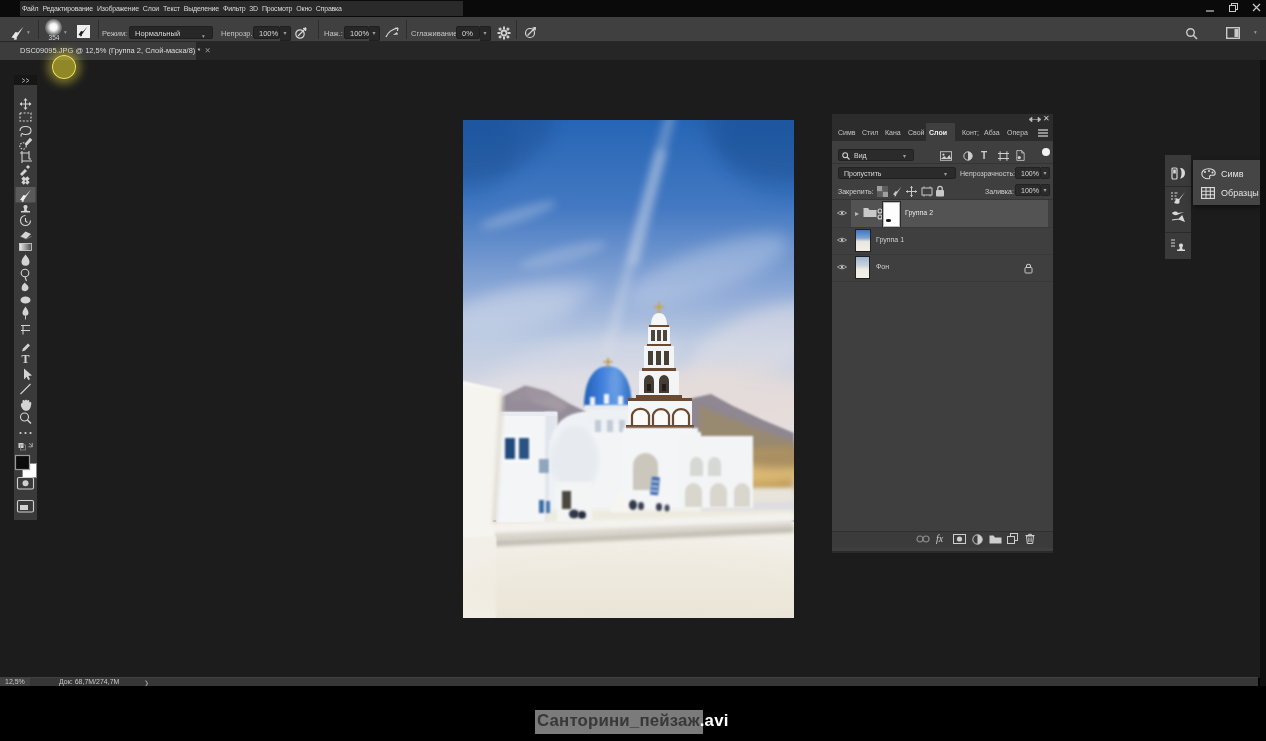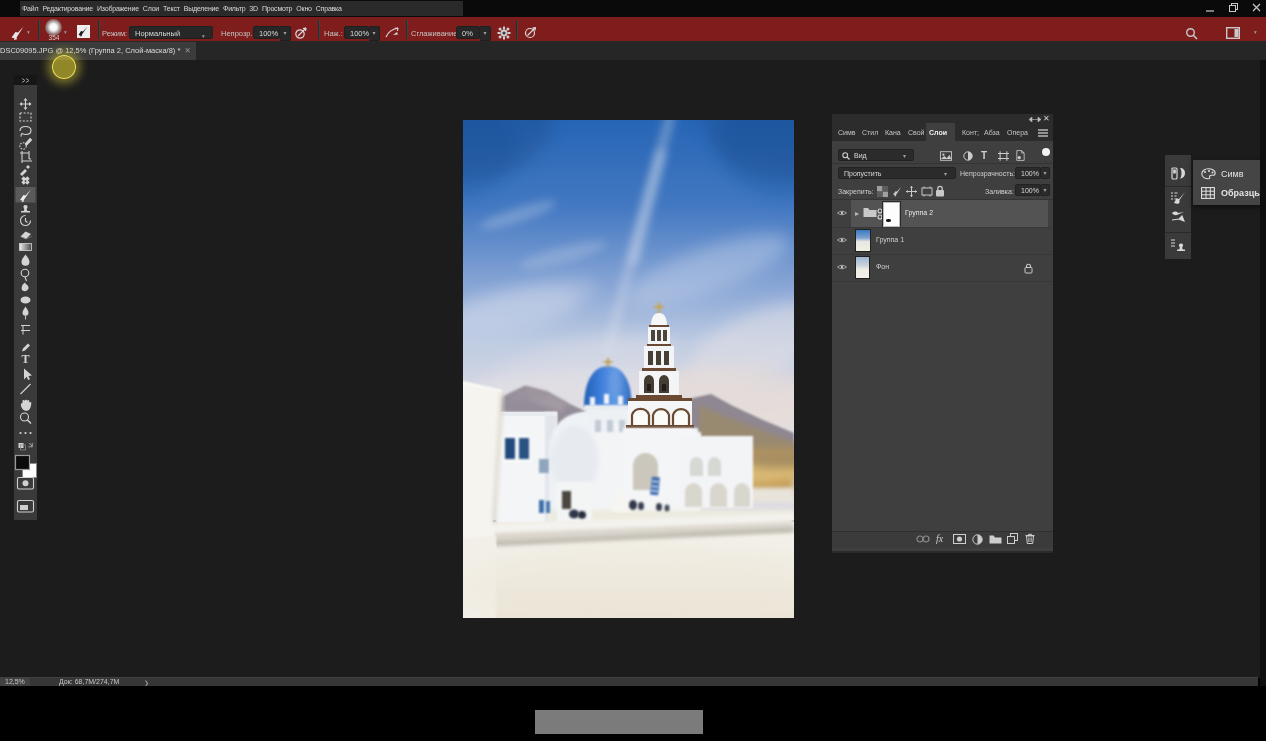--- a/index.html
+++ b/index.html
@@ -6,32 +6,32 @@
   #app{position:relative;width:1266px;height:741px;background:#000;overflow:hidden;
        font-family:"Liberation Sans",sans-serif;color:#d6d6d6;}
   .abs{position:absolute;}
   
   #menubar{left:0;top:0;width:1266px;height:17px;background:#0a0a0a;}
   #menustrip{left:20px;top:1px;width:443px;height:15px;background:#2a2a2a;
     display:flex;align-items:center;font-size:7px;letter-spacing:-0.2px;color:#d9d9d9;}
   #menustrip span{margin:0 2px;white-space:nowrap;}
   #winbtns{left:1268px;top:2px;width:0;height:0;}
   
-  #optbar{left:0;top:17px;width:1266px;height:24px;background:#7f1d1d;border-bottom:1px solid #282828;}
+  #optbar{left:0;top:17px;width:1266px;height:24px;background:#404040;border-bottom:1px solid #282828;}
   .sep{position:absolute;top:3px;width:1px;height:19px;background:#2d2d2d;border-right:1px solid #414141;}
   .olabel{position:absolute;top:12px;font-size:7.5px;color:#c4c4c4;white-space:nowrap;}
   .obox{position:absolute;top:9px;height:13px;background:#272727;border:1px solid #1f1f1f;
         border-radius:2px;font-size:7.5px;color:#d9d9d9;line-height:13px;padding-left:5px;box-sizing:border-box;}
   .oarr{position:absolute;top:9px;height:13px;width:10px;background:#272727;border:1px solid #1f1f1f;border-left:none;
         border-radius:0 2px 2px 0;color:#9f9f9f;font-size:6px;line-height:13px;text-align:center;}
   .chev{color:#9a9a9a;font-size:5.5px;}
   
   #tabbar{left:0;top:42px;width:1266px;height:18px;background:#262626;}
   #doctab{left:0;top:0;width:196px;height:18px;background:#3c3c3c;font-size:7.5px;color:#dcdcdc;
-     line-height:18px;padding-left:0;box-sizing:border-box;white-space:nowrap;}
+     line-height:18px;padding-left:20px;box-sizing:border-box;white-space:nowrap;}
   
   #canvas{left:0;top:60px;width:1266px;height:618px;background:#1c1c1c;}
   
   #toolbar{left:14px;top:15px;width:23px;height:445px;background:#3a3a3a;}
   
   #lpanel{left:832px;top:54px;width:221px;height:439px;background:#3f3f3f;font-size:7px;color:#cfcfcf;}
   .ptab{position:absolute;top:0;font-size:7px;color:#c3c3c3;}
   .pbox{position:absolute;height:12px;background:#2b2b2b;border:1px solid #222;border-radius:2px;
         font-size:7px;color:#d9d9d9;line-height:11px;padding-left:5px;box-sizing:border-box;}
   .parr{position:absolute;height:12px;width:9px;background:#2b2b2b;border:1px solid #222;border-left:none;
@@ -574,31 +574,32 @@
         <path d="M7.5,0.8 C3.5,0.8 0.8,3 0.8,5.8 c0,2.8 2.7,5 6.7,5 c1.2,0 1.6,-0.8 1.2,-1.6 c-0.4,-0.9 0,-1.9 1.2,-1.9 h1.8 c1.5,0 2.5,-1 2.5,-2.4 C14.2,2.5 11.2,0.8 7.5,0.8 Z" fill="none" stroke="#e0e0e0" stroke-width="1.1"></path>
         <circle cx="4" cy="4" r="1" fill="#e0e0e0"></circle>
           <circle cx="8" cy="3" r="1" fill="#e0e0e0"></circle>
           <circle cx="11.5" cy="4.5" r="1" fill="#e0e0e0"></circle>
       </svg>
       <div class="abs" style="left:28px;top:9px;font-size:9px;color:#e3e3e3;">Симв</div>
       <svg class="abs" style="left:8px;top:27px" width="14" height="12" viewBox="0 0 14 12">
         <rect x="0.6" y="0.6" width="12.8" height="10.8" fill="none" stroke="#e0e0e0" stroke-width="1.1"></rect>
         <path d="M5,0.6 v10.8 M9.3,0.6 v10.8 M0.6,4.2 h12.8 M0.6,7.8 h12.8" stroke="#e0e0e0" stroke-width="1"></path>
       </svg>
-      <div class="abs" style="left:28px;top:28px;font-size:9px;color:#e3e3e3;font-weight:bold;">Образцы</div>
+      <div class="abs" style="left:28px;top:28px;font-size:9px;color:#e3e3e3;">Образцы</div>
     </div>
   </div>
 
   <div class="abs" style="left:1260px;top:60px;width:6px;height:626px;background:#0e0e0e;"></div>
   <div id="statusbar" class="abs">
     <div class="abs" style="left:0;top:0;width:30px;height:9px;background:#414141;"></div>
     <div class="abs" style="left:5px;top:0;">12,5%</div>
     <div class="abs" style="left:59px;top:0;">Док: 68,7М/274,7М</div>
     <div class="abs" style="left:144px;top:1px;color:#9a9a9a;font-size:6px;">❯</div>
   </div>
 
   <div id="caption" class="abs"></div>
   <div id="capbox" class="abs"></div>
+  <div id="captext" class="abs">Санторини_пейзаж<b>.avi</b></div>
 
   <div class="abs" style="left:52px;top:55px;width:24px;height:24px;border-radius:50%;
        background:rgba(216,204,48,0.62);border:1.5px solid rgba(244,232,90,0.95);box-sizing:border-box;
        box-shadow:0 0 9px 5px rgba(222,208,60,0.45);"></div>
 </div>
 
 </body></html>

